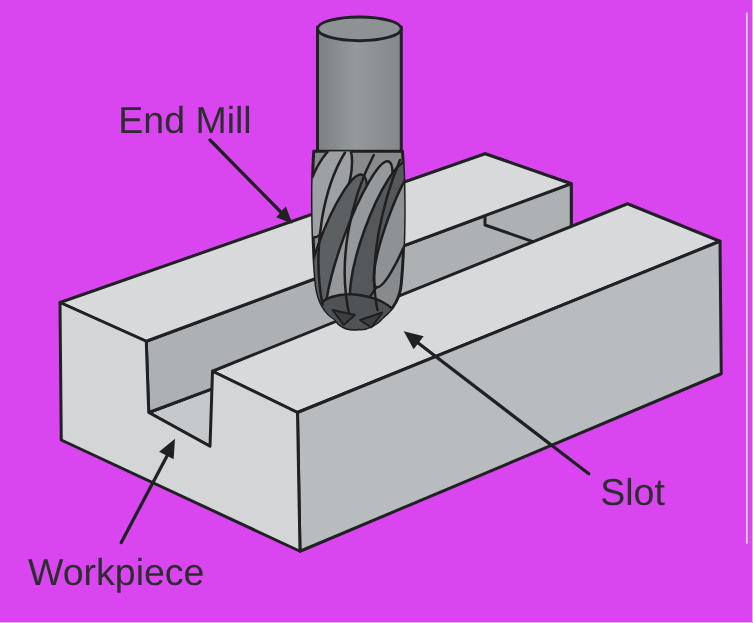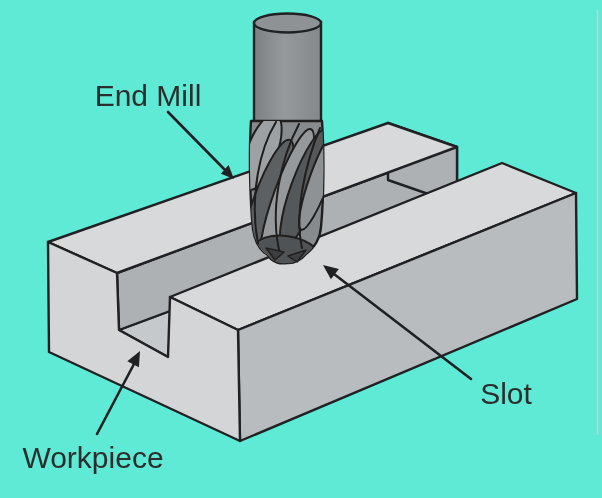--- a/index.html
+++ b/index.html
@@ -1,17 +1,17 @@
 <!DOCTYPE html>
 <html><head>
 <meta charset="utf-8">
 <style>
   html, body { margin: 0; padding: 0; background: #ffffff; }
   .canvas-wrap {
-    width: 602px; height: 498px; background: #5eead4;
+    width: 602px; height: 498px; background: #d946ef;
     position: relative; overflow: hidden;
     font-family: "Liberation Sans", sans-serif;
   }
   svg { display: block; }
   .face { stroke: #202124; stroke-width: 2.4; stroke-linejoin: round; }
   .arrow-line { stroke: #202124; stroke-width: 2.6; fill: none; stroke-linecap: round; }
   .arrow-head { fill: #202124; stroke: none; }
   .diagram-label {
     font-family: "Liberation Sans", sans-serif;
     font-size: 30px; font-weight: 500; fill: #2c2d2e;

